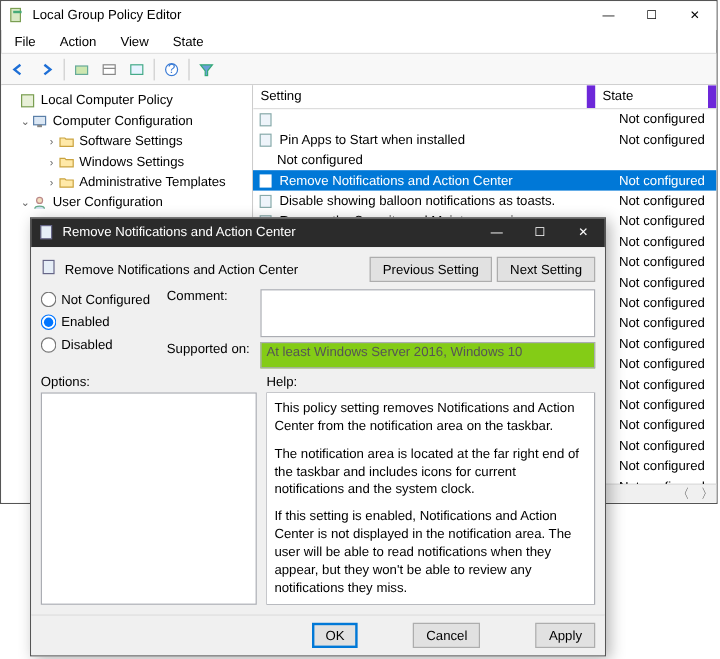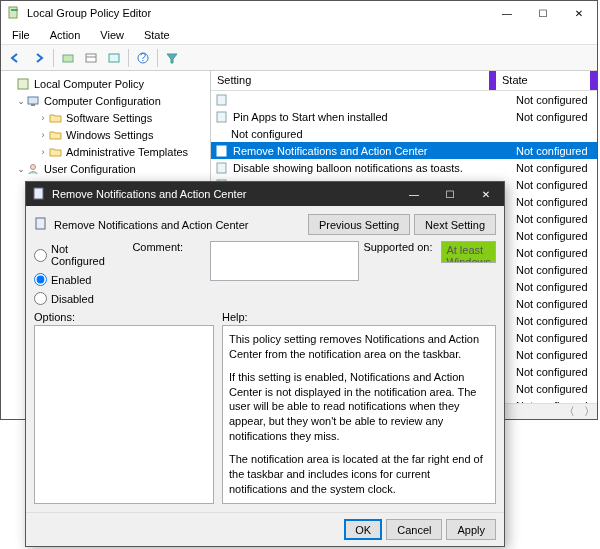--- a/index.html
+++ b/index.html
@@ -45,34 +45,34 @@
 .dlgbody { flex: 1; background: #f0f0f0; padding: 8px; display: flex; flex-direction: column; gap: 6px; overflow: hidden; }
 .dlgrow1 { display: flex; align-items: center; }
 .dlgrow1 .dlgtitle { flex: 1; display:flex; align-items:center; gap:6px; }
 .dlgbtn { height: 21px; padding: 0 10px; border: 1px solid #adadad; background: #e1e1e1; margin-left: 4px; font-size: 11px; }
 .dlgbtn.primary { border: 2px solid #0078d7; padding: 0 9px; }
 
 .cfgrow { display: flex; gap: 10px; }
 .radios { width: 95px; display: flex; flex-direction: column; gap: 6px; padding-top: 2px; }
 .radio { display: flex; align-items: center; gap: 4px; }
 .radio input { margin: 0; }
-.fields { flex: 1; display: flex; flex-direction: row; gap: 4px; }
+.fields { flex: 1; display: flex; flex-direction: column; gap: 4px; }
 .fieldrow { display: flex; gap: 6px; }
 .fieldrow label { width: 72px; font-size: 11px; }
 .textarea { flex: 1; height: 40px; border: 1px solid #abadb3; background: #fff; resize: none; font-size: 11px; padding: 2px; }
 .supported { flex: 1; height: 22px; border: 1px solid #abadb3; background: #84cc16; padding: 2px 4px; color: #555; font-size: 11px; overflow:hidden;}
 
 .split { flex: 1; display: flex; gap: 8px; min-height: 0; }
 .splitcol { display: flex; flex-direction: column; flex: 1; min-height:0;}
 .splitcol.left { flex: 0 0 180px; }
 .splitcol .lab { font-size: 11px; margin-bottom: 2px; }
 .box { flex: 1; border: 1px solid #abadb3; background: #fff; padding: 6px; font-size: 10.5px; overflow: auto; line-height: 1.35; }
 .box p { margin-bottom: 8px; }
 
-.dlgfooter { display: flex; justify-content: flex-end; padding: 6px 8px; background: #f0f0f0; border-top: 1px solid #ddd; }
+.dlgfooter { display: flex; justify-content: flex-end; padding: 6px 8px; background: #f0f0f0; border-top: 1px solid #ddd; gap: 42px; }
 
 
 .svg { display: block; }
 </style>
 </head>
 <body>
 
 <div class="window main-window">
   <div class="titlebar">
     <span class="icon">
@@ -434,22 +434,22 @@
 
     <div class="split">
       <div class="splitcol left">
         <div class="lab">Options:</div>
         <div class="box"></div>
       </div>
       <div class="splitcol">
         <div class="lab">Help:</div>
         <div class="box">
           <p>This policy setting removes Notifications and Action Center from the notification area on the taskbar.</p>
+          <p>The notification area is located at the far right end of the taskbar and includes icons for current notifications and the system clock.</p>
           <p>If this setting is enabled, Notifications and Action Center is not displayed in the notification area. The user will be able to read notifications when they appear, but they won't be able to review any notifications they miss.</p>
-          <p>The notification area is located at the far right end of the taskbar and includes icons for current notifications and the system clock.</p>
 
         </div>
       </div>
     </div>
   </div>
 
   <div class="dlgfooter">
     <button class="dlgbtn primary">OK</button>
     <button class="dlgbtn">Cancel</button>
     <button class="dlgbtn">Apply</button>

